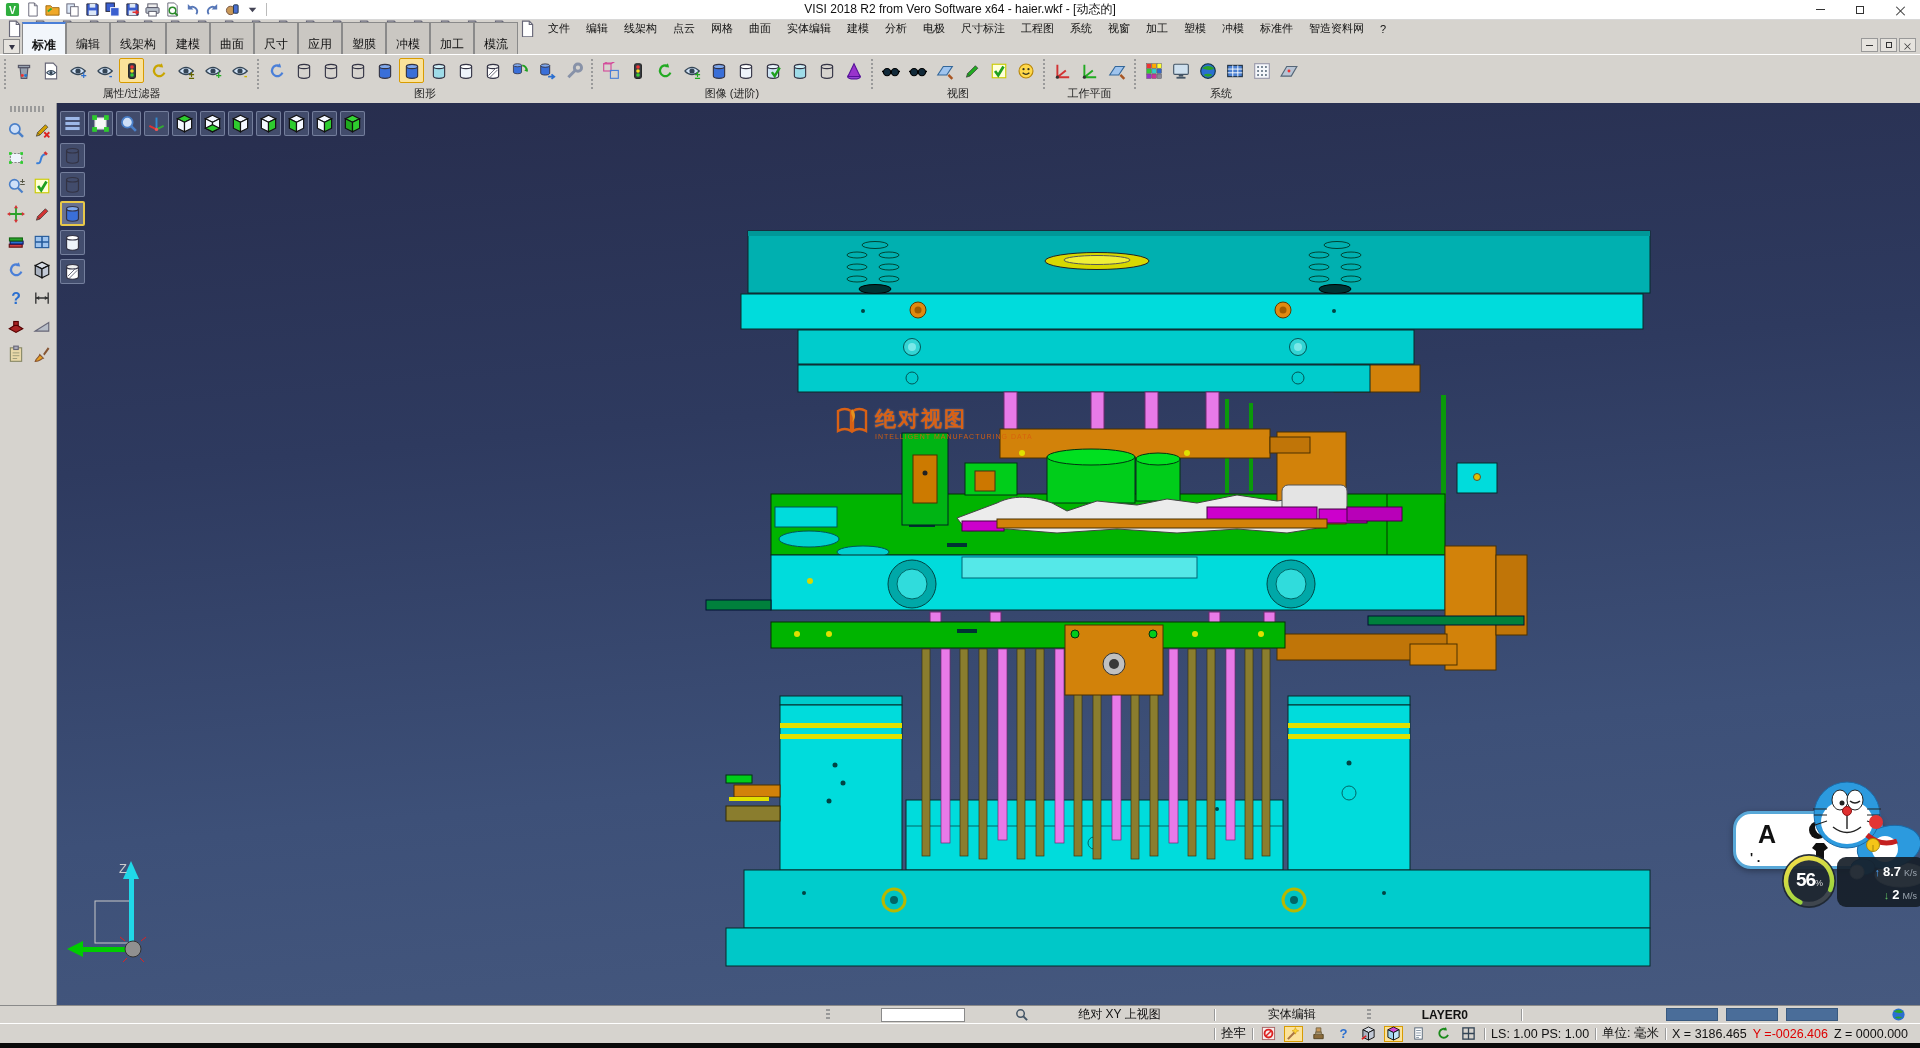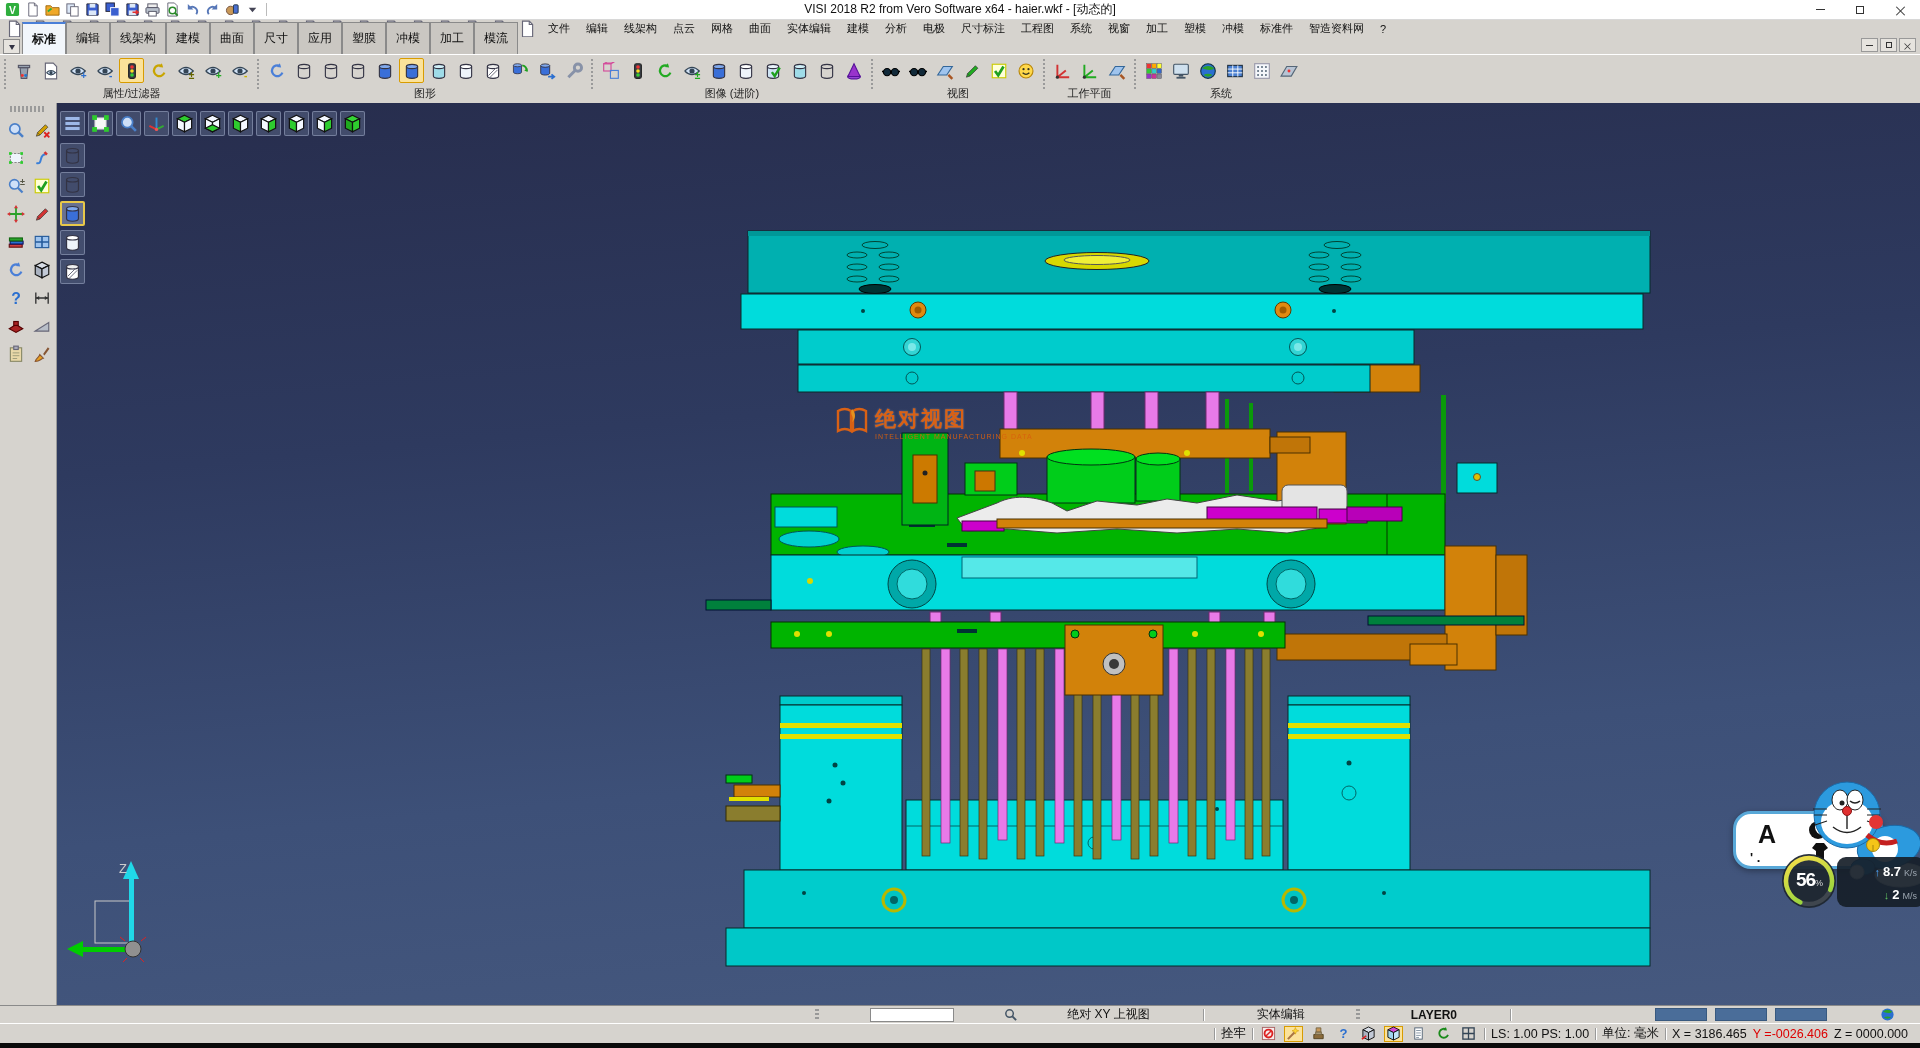--- a/index.html
+++ b/index.html
@@ -24,21 +24,21 @@
   
   .menubar { position:absolute; left:0; top:20px; width:100%; height:17px; background:#d6d3ce;
              display:flex; align-items:center; font-size:11px; }
   .menu-item { padding:0 8px; cursor:pointer; white-space:nowrap; }
   
   .tabrow { position:absolute; left:0; top:37px; width:100%; height:17px; background:#d6d3ce;
             display:flex; align-items:flex-end; font-size:12px; }
   .tab-dd { width:17px; height:15px; border:1px solid #8a8a8a; background:#e6e3de; margin:0 2px 0 3px;
             display:flex; align-items:center; justify-content:center; cursor:pointer; }
   .tab-dd svg{ width:10px; height:10px; }
-  .tab { padding:8px 9px; height:32px; line-height:15px; border:1px solid #8a8a8a; border-bottom:none;
+  .tab { padding:14px 9px; height:32px; line-height:15px; border:1px solid #8a8a8a; border-bottom:none;
          background:#cac7c2; cursor:pointer; white-space:nowrap; }
   .tab.active { background:#f2f6fb; font-weight:bold; border-top:2px solid #4a7fd8; }
   .mdibtns { margin-left:auto; display:flex; gap:2px; padding:0 4px 2px 0; }
   .mdibtn { width:17px; height:14px; border:1px solid #999; background:#e6e3de; display:flex;
             align-items:center; justify-content:center; cursor:pointer; }
   .mdibtn .g-min{width:7px;} .mdibtn .g-box{width:6px;height:6px;} .mdibtn .g-x{transform:scale(.7);}
   
   .toolbarrow { position:absolute; left:0; top:54px; width:100%; height:49px; background:#d6d3ce;
                 border-top:1px solid #fff; display:flex; align-items:stretch; }
   .grip { width:5px; margin:4px 2px 14px 3px;
@@ -86,21 +86,21 @@
   .gauge-txt .pct { font-size:9px; font-weight:normal; color:#ddd; }
   .speeds { position:absolute; left:118px; top:74px; width:88px; height:50px; background:rgba(22,30,40,.92);
             border-radius:9px; padding:4px 8px 0 8px; display:flex; flex-direction:column; justify-content:space-around; }
   .sp-row { display:flex; align-items:baseline; justify-content:flex-end; gap:3px; line-height:1.45; }
   .sp-arrow-up { color:#4aa3ff; font-size:11px; } .sp-arrow-dn { color:#62c462; font-size:11px; }
   .sp-val { color:#fff; font-size:13px; font-weight:bold; }
   .sp-unit { color:#9aa4ae; font-size:9px; }
   
   .status-top { position:absolute; left:0; top:1005px; width:100%; height:18px; background:#d6d3ce;
                 border-top:1px solid #8a8a8a; display:flex; align-items:center; justify-content:flex-end;
-                font-size:12px; padding-right:23px;gap:47px; }
+                font-size:12px; padding-right:12px;gap:47px; }
   .status-bottom { position:absolute; left:0; top:1023px; width:100%; height:20px; background:#d6d3ce;
                    border-top:1px solid #fff; display:flex; align-items:center; justify-content:flex-end;
                    font-size:12.5px; padding-right:12px;padding-left:33px; }
   .st-sep { width:1px; height:12px; background:#999; margin:0 6px; box-shadow:1px 0 0 #fff; }
   .st-dots { width:4px; height:12px; margin:0 4px;
              background:repeating-linear-gradient(180deg,#999 0 2px,transparent 2px 4px); }
   .st-item { white-space:nowrap; cursor:pointer; }
   .st-input { width:84px; height:14px; border:1px solid #8a8a8a; background:#fff; font-size:11px; padding:0 2px; }
   .sticon { width:19px; height:16px; display:flex; align-items:center; justify-content:center; cursor:pointer;
             border:1px solid transparent; }

